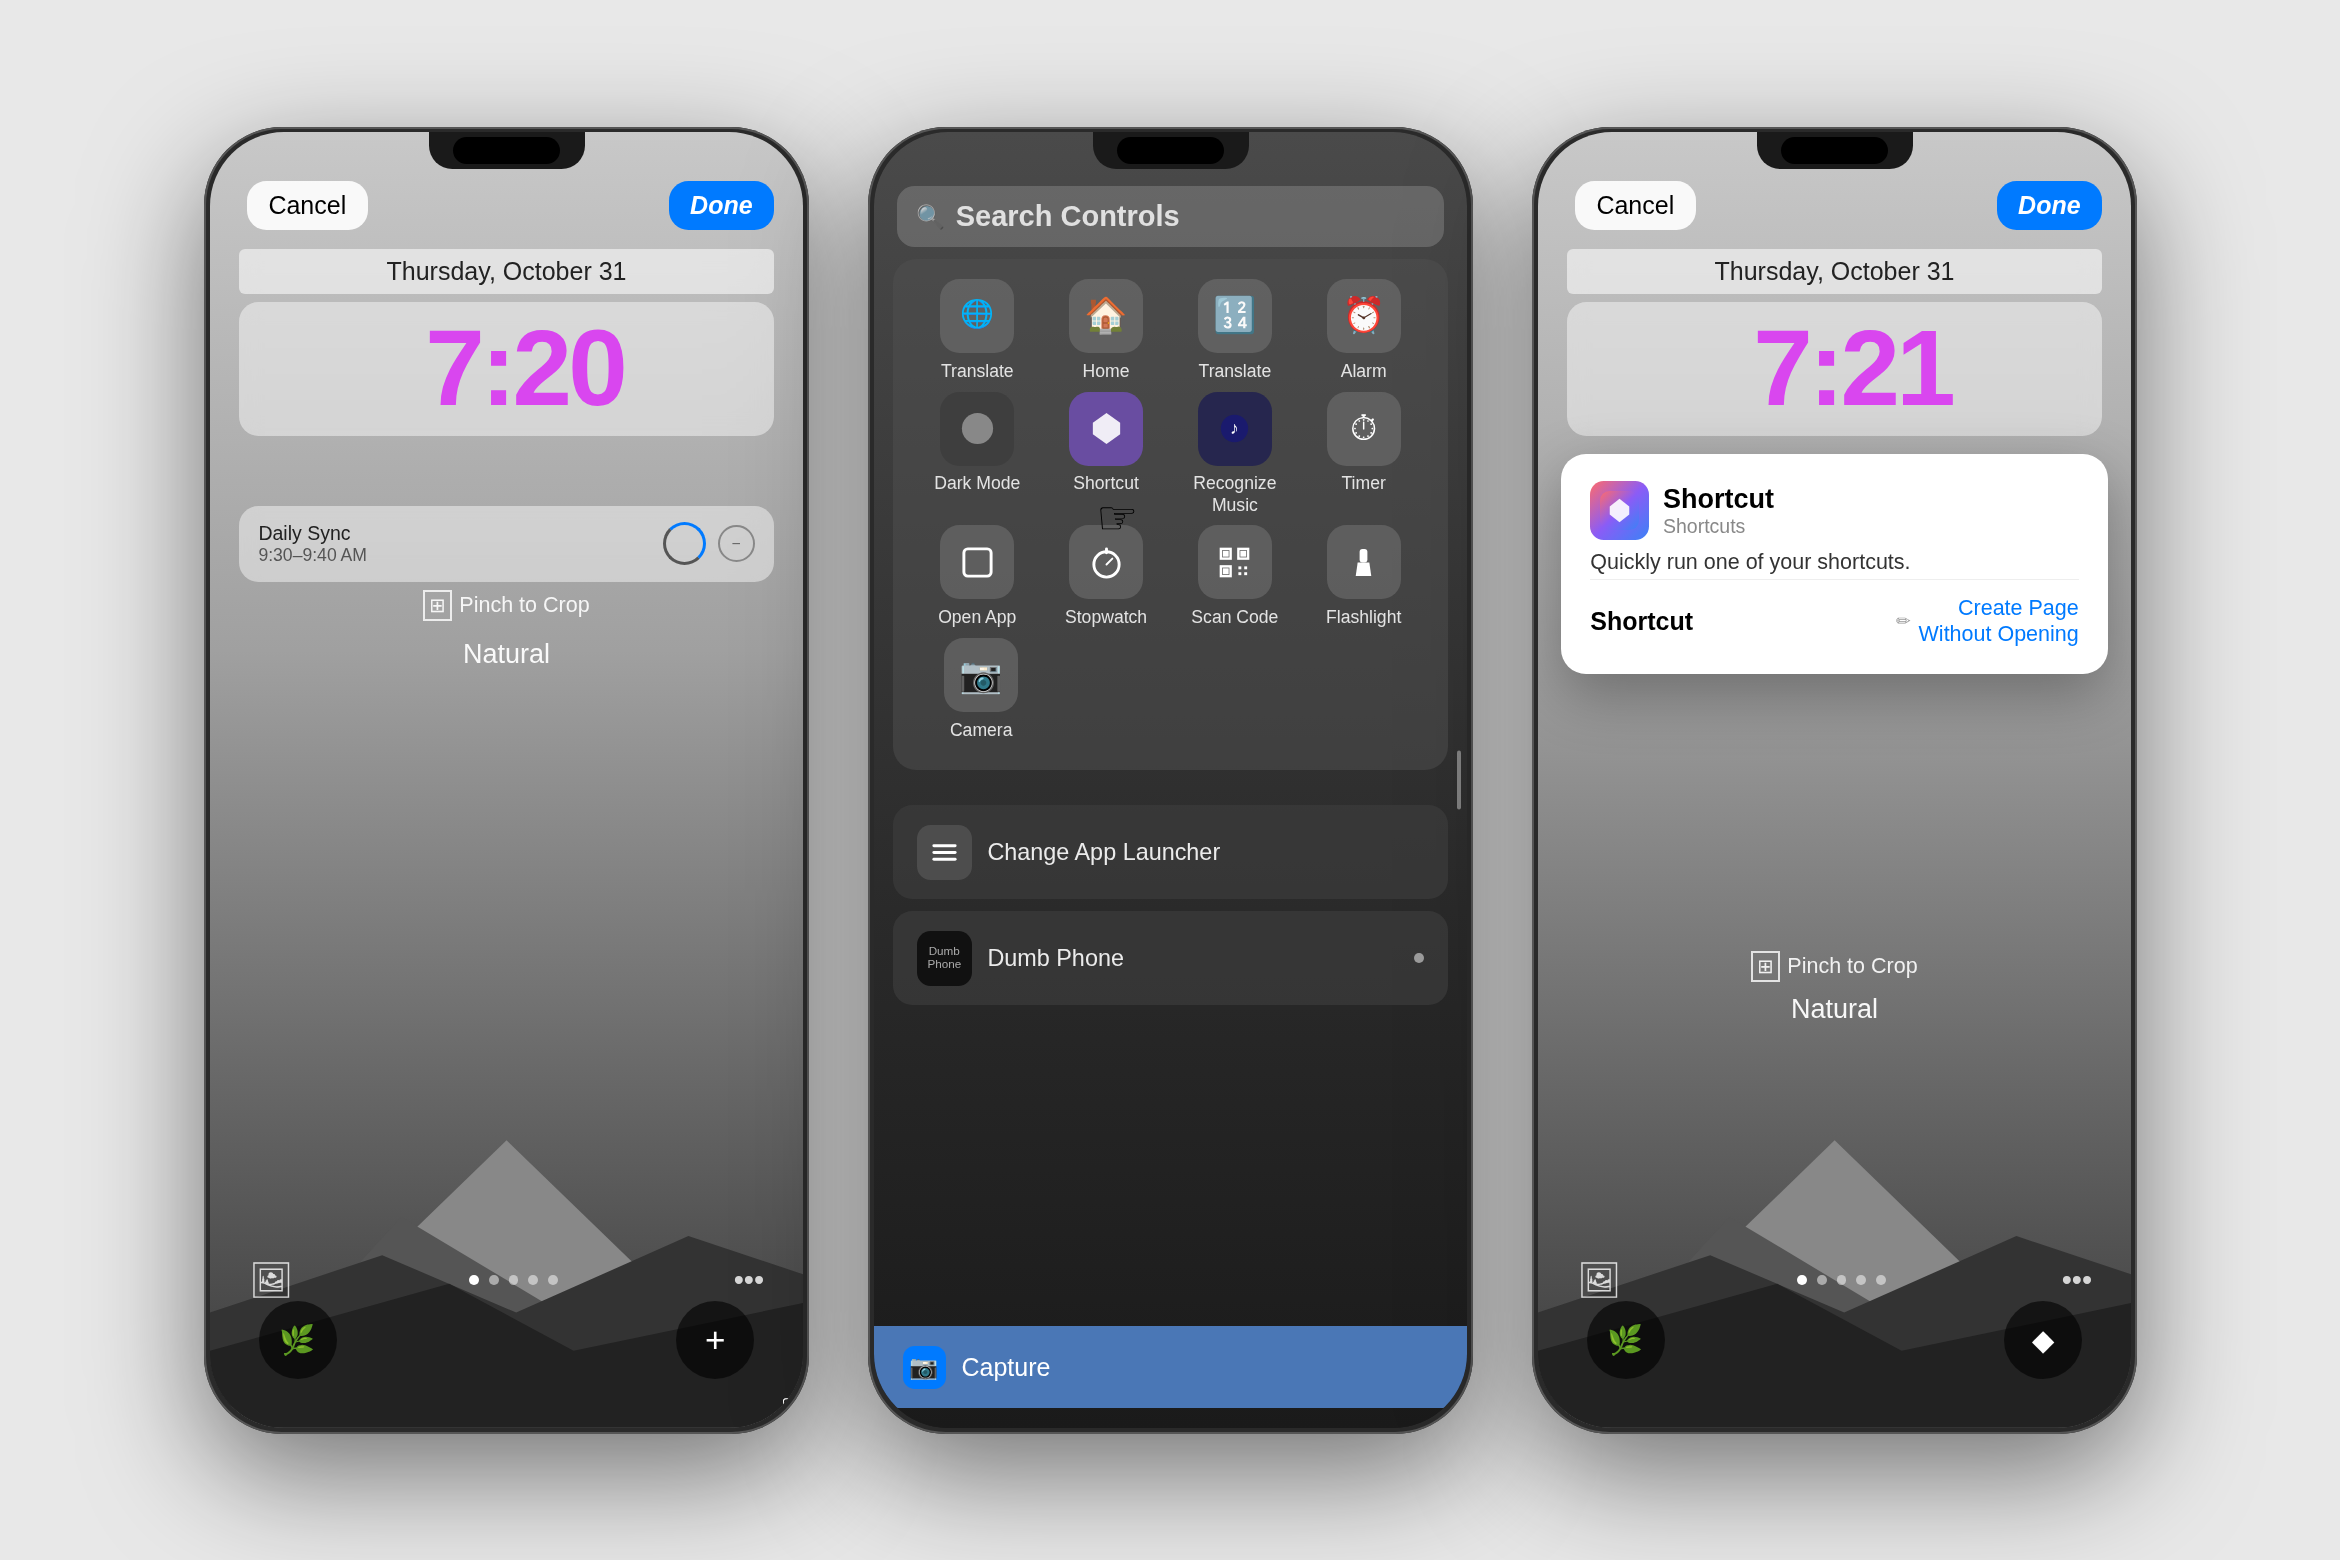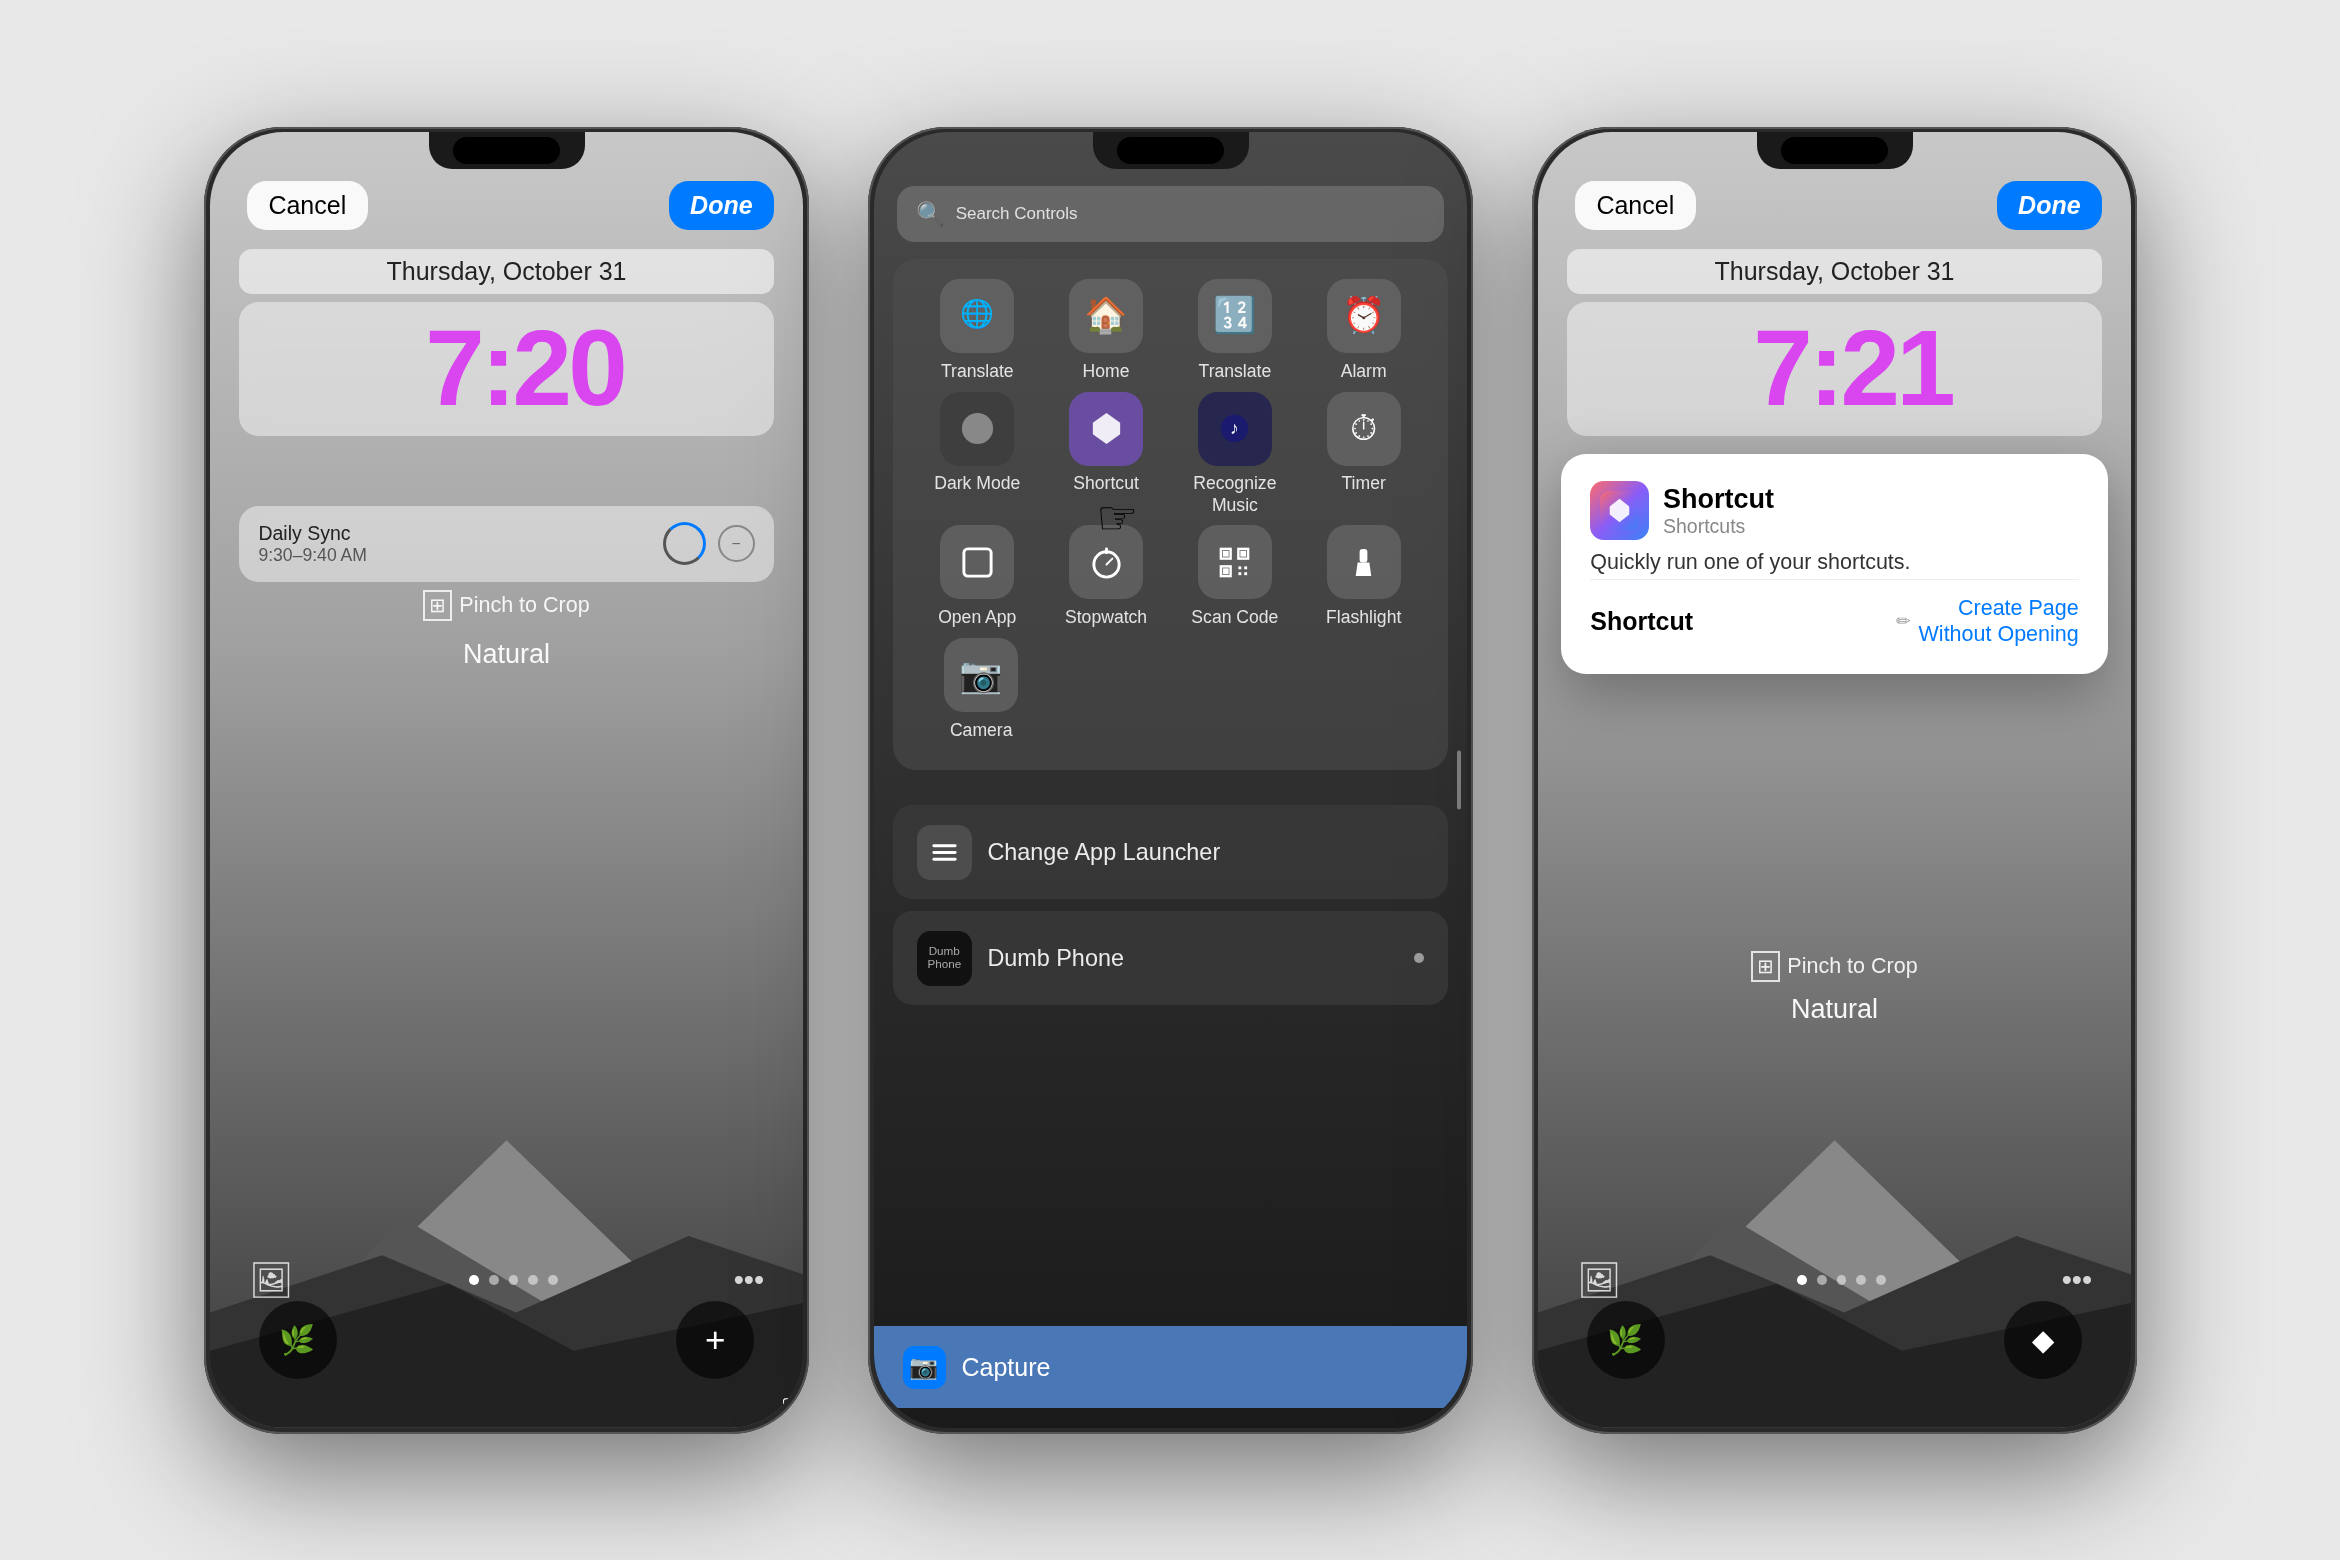--- a/index.html
+++ b/index.html
@@ -92,21 +92,21 @@
 
     
     .date-display {
       position: absolute;
       top: 117px;
       left: 29px; right: 29px;
       z-index: 10;
     }
     .date-pill {
       background: rgba(255,255,255,0.55);
-      border-radius: 13px;
+      border-radius: 6px;
       padding: 7.8px 0;
       text-align: center;
       font-size: 25px;
       color: #222;
       font-weight: 500;
       margin-bottom: 7.8px;
       backdrop-filter: blur(9.8px);
     }
     .time-display {
       background: rgba(255,255,255,0.45);
@@ -252,21 +252,21 @@
     }
     .search-bar {
       background: rgba(150,150,150,0.4);
       border-radius: 17.6px;
       padding: 13.7px 19.5px;
       display: flex;
       align-items: center;
       gap: 9.8px;
     }
     .search-icon { color: rgba(255,255,255,0.7); font-size: 23.4px; }
-    .search-text { color: rgba(255,255,255,0.8); font-size: 17px; font-weight: 400; }
+    .search-text { color: rgba(255,255,255,0.8); font-size: 29px; font-weight: 700; }
 
     .controls-grid {
       position: absolute;
       top: 127px;
       left: 19.5px; right: 19.5px;
       z-index: 10;
       background: rgba(80,80,80,0.5);
       border-radius: 23.4px;
       padding: 19.5px;
     }

